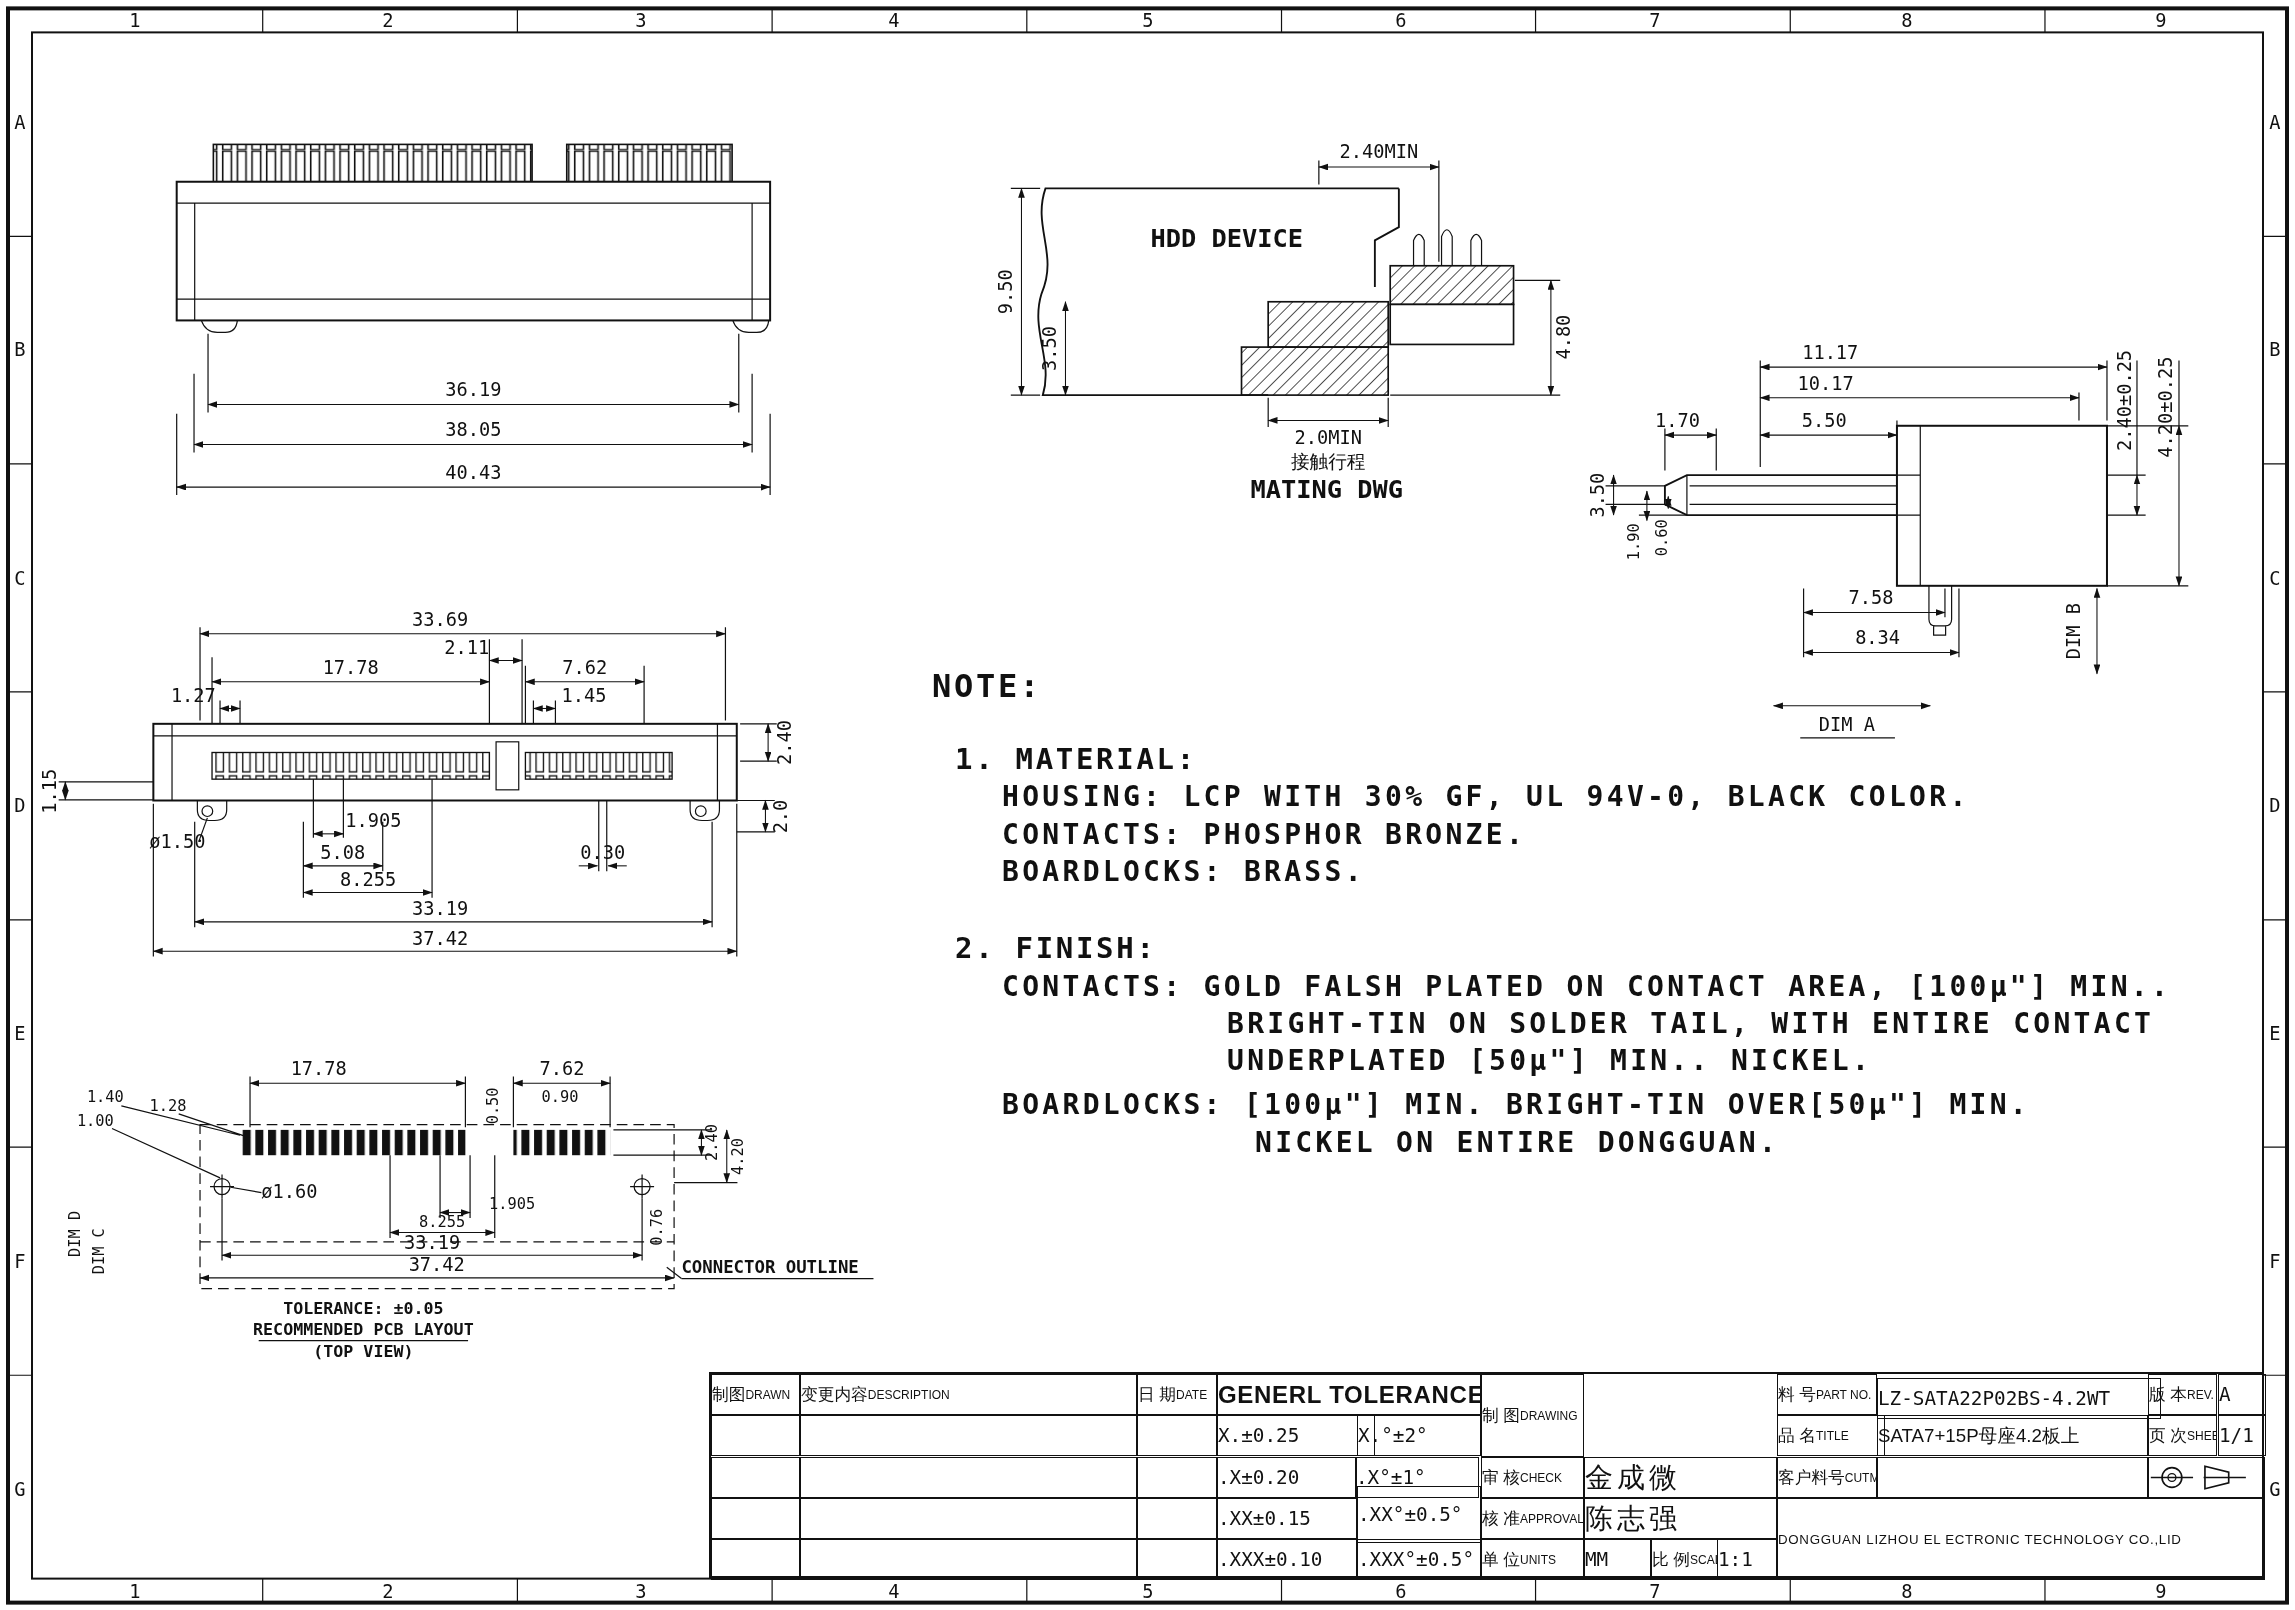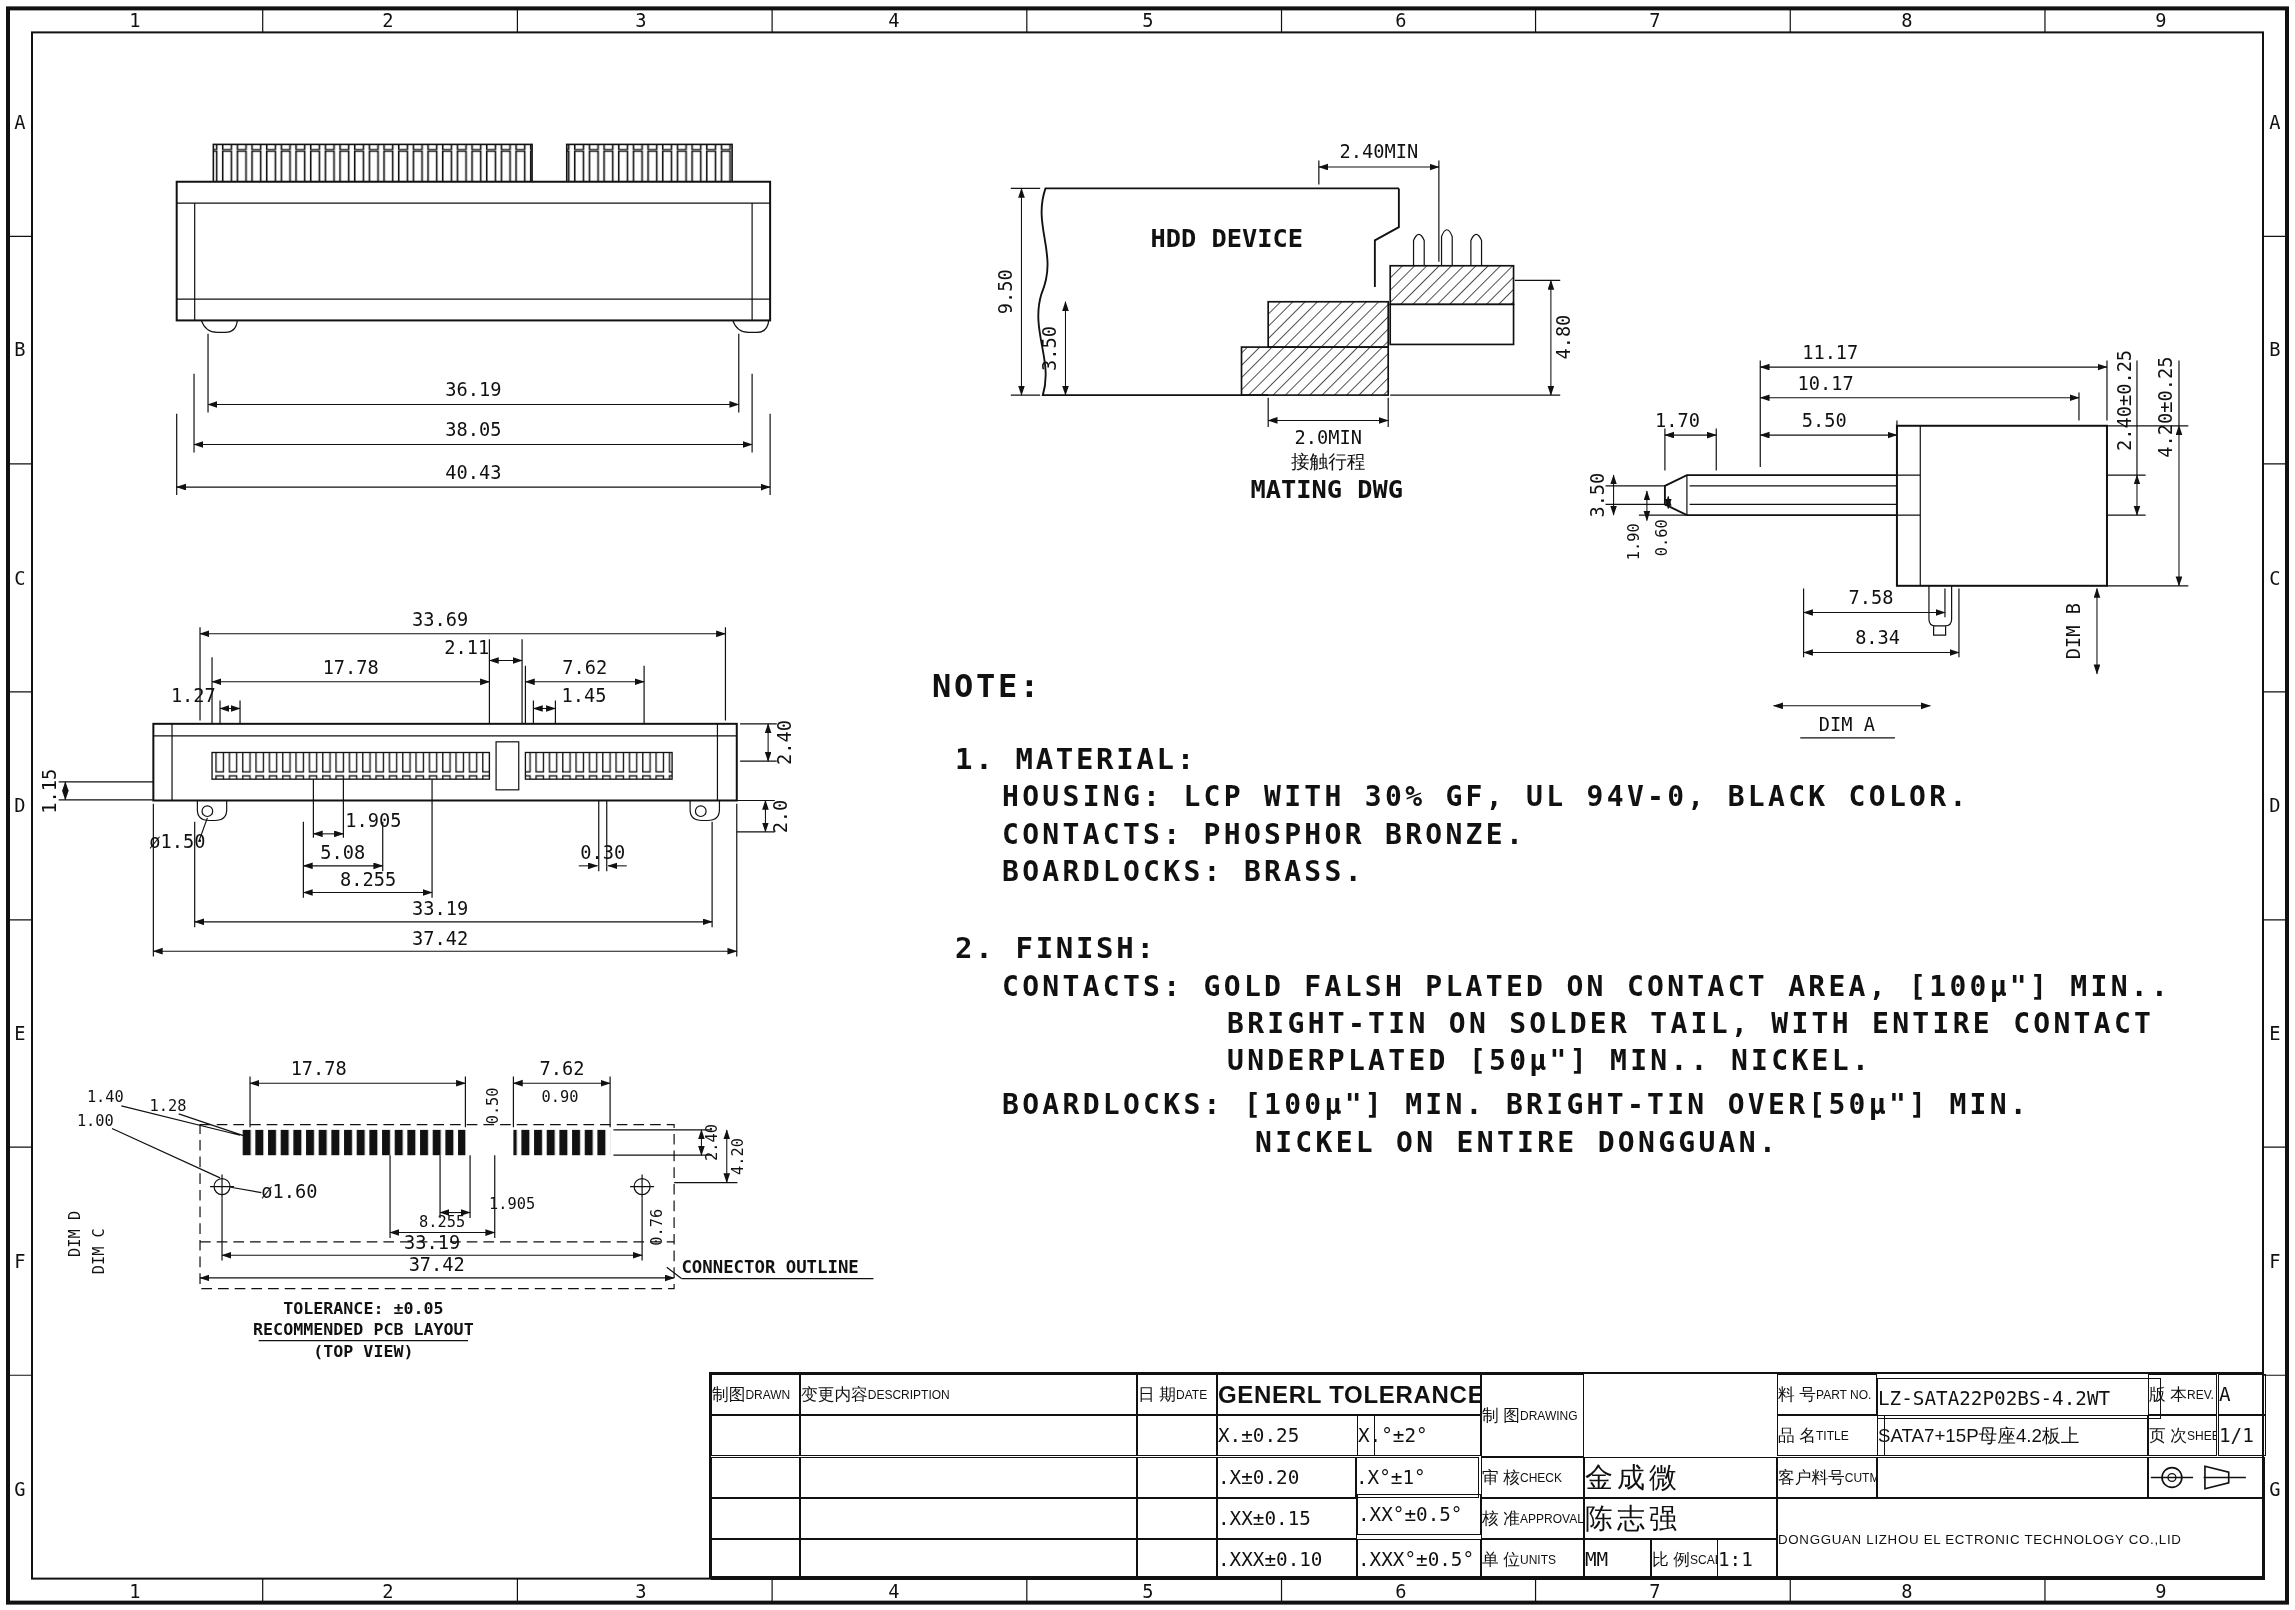--- a/index.html
+++ b/index.html
@@ -327,21 +327,21 @@
     </div>
   <div class="c" style="left:506px;top:83px;width:140px;height:41px">
       <span class="val">.X±0.20</span>
     </div>
   <div class="c" style="left:644px;top:83px;width:124px;height:41px">
       <span class="val">.X°±1°</span>
     </div>
   <div class="c" style="left:506px;top:124px;width:140px;height:41px">
       <span class="val">.XX±0.15</span>
     </div>
-  <div class="c" style="left:646px;top:120px;width:124px;height:41px">
+  <div class="c" style="left:646px;top:112px;width:124px;height:57px">
       <span class="val">.XX°±0.5°</span>
     </div>
   <div class="c" style="left:506px;top:165px;width:140px;height:41px">
       <span class="val">.XXX±0.10</span>
     </div>
   <div class="c" style="left:646px;top:165px;width:124px;height:41px">
       <span class="val">.XXX°±0.5°</span>
     </div>
 
   <div class="c" style="left:770px;top:0px;width:103px;height:83px">

